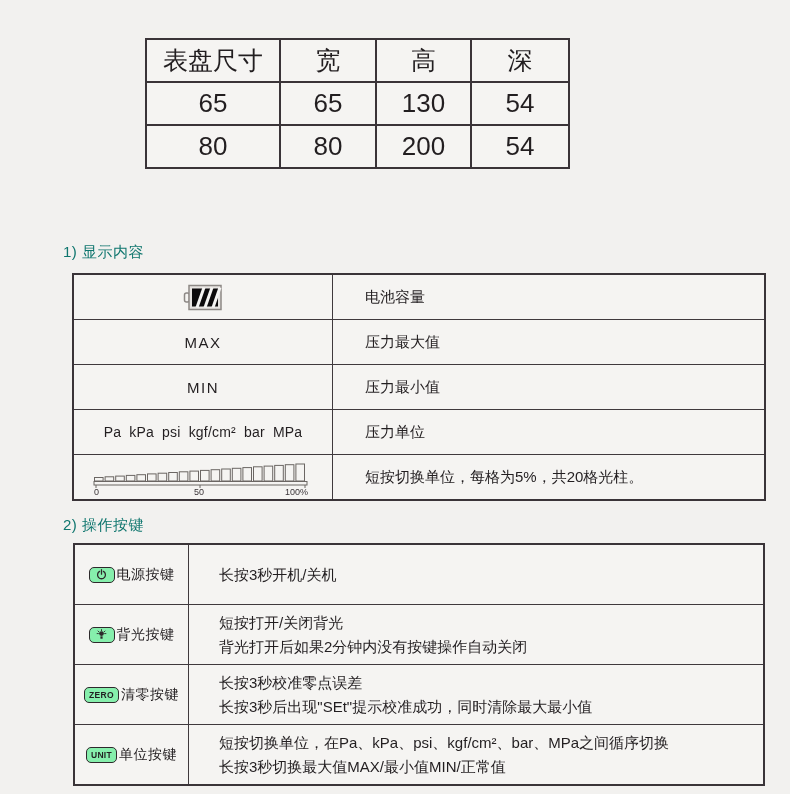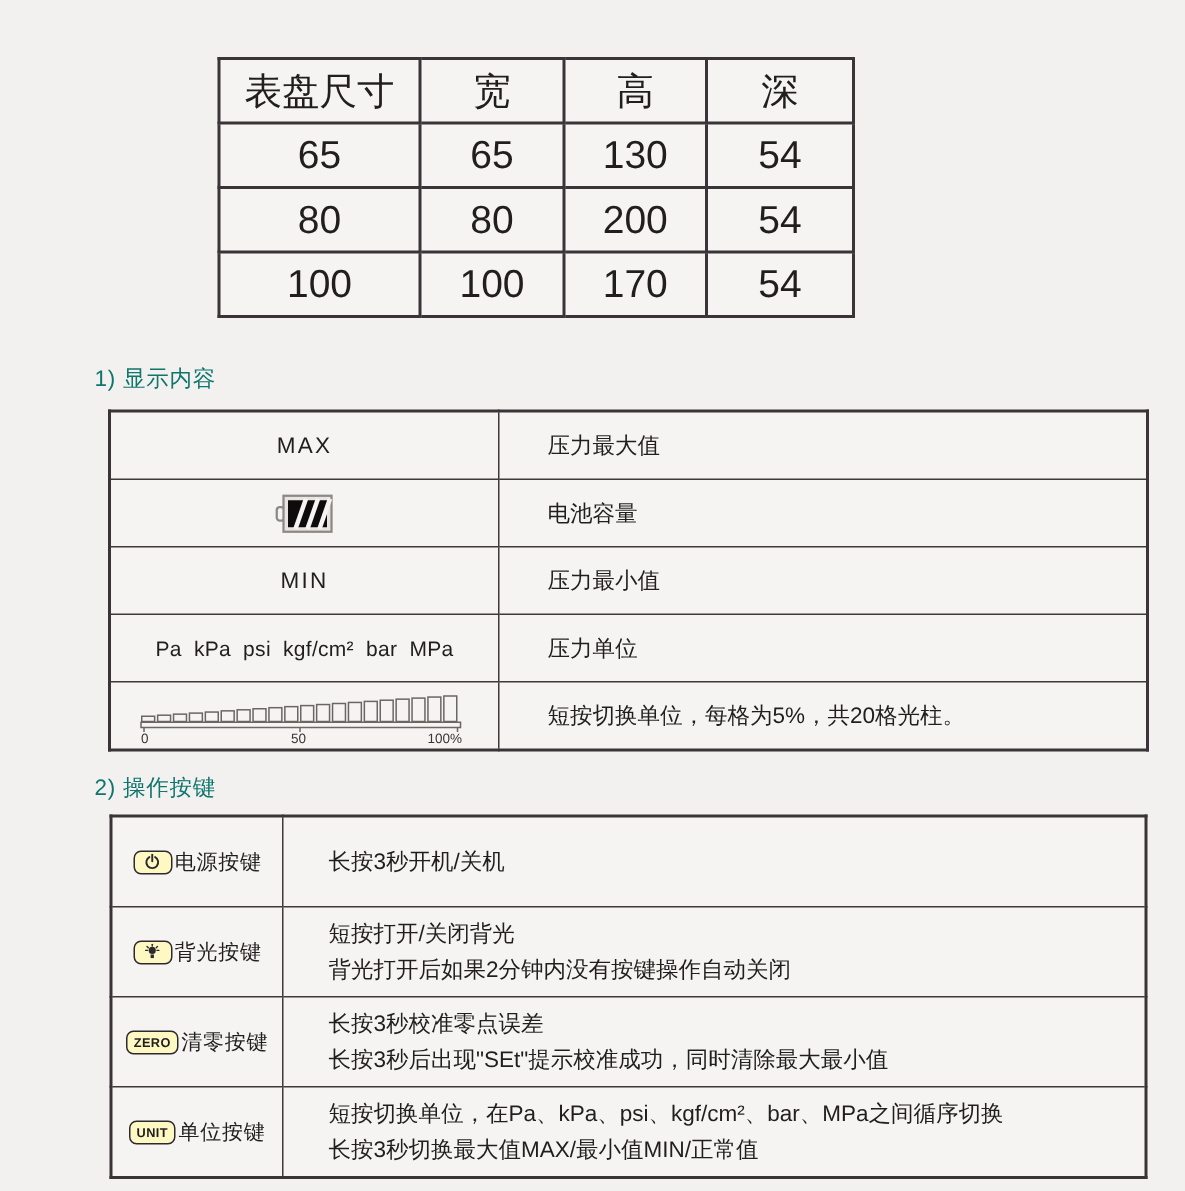--- a/index.html
+++ b/index.html
@@ -50,21 +50,21 @@
     height:53px;vertical-align:middle;
   }
   .btns{border:2px solid #3a3438;}
   .btns .key{width:113px;text-align:center;padding:3px 0;}
   .btns .desc{width:540px;text-align:left;padding:2px 4px 2px 30px;font-size:15px;line-height:24px;}
   .keywrap{display:flex;flex-direction:row;align-items:center;justify-content:center;gap:2px;}
   .keycap{
     min-width:26px;height:16px;padding:0 3px;
     border:1.5px solid #2e292c;border-radius:5px;
     display:flex;align-items:center;justify-content:center;
-    background:#fef9c3;box-sizing:border-box;
+    background:#86efac;box-sizing:border-box;
   }
   .keycap.textkey{font-size:8.5px;font-weight:bold;letter-spacing:.3px;padding:0 4px;}
   .keylabel{font-size:14px;letter-spacing:.5px;}
   .line{display:block;}
 
   svg{display:block;}
 </style>
 </head>
 <body>
 
@@ -81,51 +81,45 @@
     <td>65</td>
     <td>130</td>
     <td>54</td>
   </tr>
   <tr>
     <td>80</td>
     <td>80</td>
     <td>200</td>
     <td>54</td>
   </tr>
-  <tr>
-    <td>100</td>
-    <td>100</td>
-    <td>170</td>
-    <td>54</td>
-  </tr>
 </tbody>
   </table>
 
 <div class="abs section-label" style="left:63px;top:243px;">1) 显示内容</div>
 
 <table class="abs disp">
   <tbody>
       <tr>
-    <td class="sym maxmin">MAX</td>
-    <td class="desc">压力最大值</td>
-  </tr>
-  <tr>
     <td class="sym">
       <svg width="40" height="27" viewBox="0 0 40 27" style="margin:0 auto;">
         <rect x="1.5" y="9" width="5" height="9" rx="2" fill="none" stroke="#8d8885" stroke-width="1.5"></rect>
         <rect x="6" y="1.5" width="32" height="24" fill="#e7e4e1" stroke="#8d8885" stroke-width="1.5"></rect>
         <rect x="9" y="4.5" width="26" height="18" fill="#0d0b0c"></rect>
         <g stroke="#f5f4f2" stroke-width="3">
           <line x1="14" y1="23.5" x2="21" y2="3.5"></line>
           <line x1="22" y1="23.5" x2="29" y2="3.5"></line>
           <line x1="30" y1="23.5" x2="37" y2="3.5"></line>
         </g>
       </svg>
     </td>
     <td class="desc">电池容量</td>
+  </tr>
+  <tr>
+    <td class="sym maxmin">MAX</td>
+    <td class="desc">压力最大值</td>
   </tr>
   <tr>
     <td class="sym maxmin">MIN</td>
     <td class="desc">压力最小值</td>
   </tr>
   <tr>
     <td class="sym units">Pa kPa psi kgf/cm² bar MPa</td>
     <td class="desc">压力单位</td>
   </tr>
   <tr>

